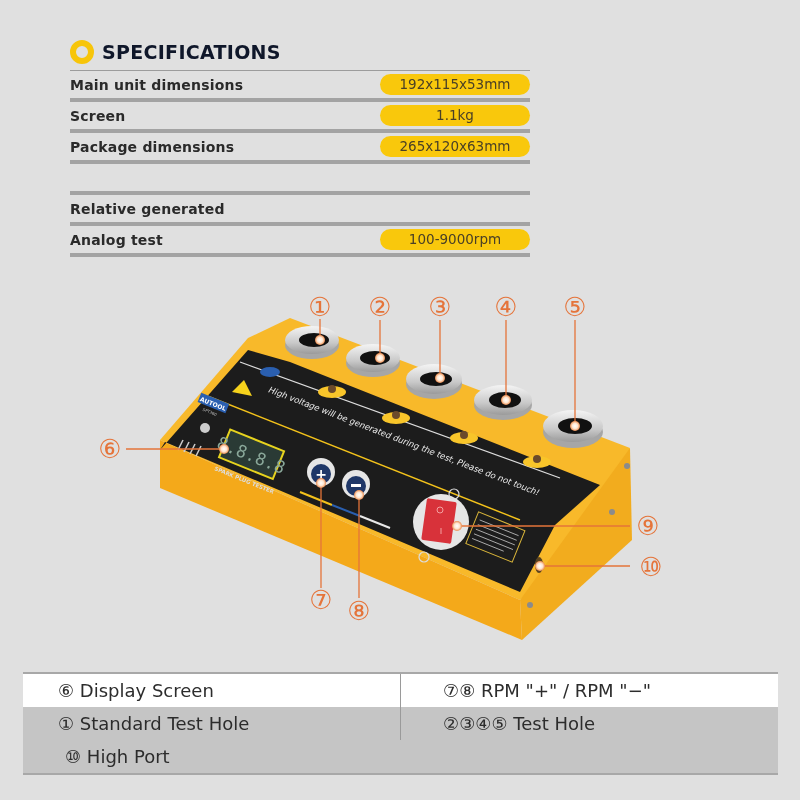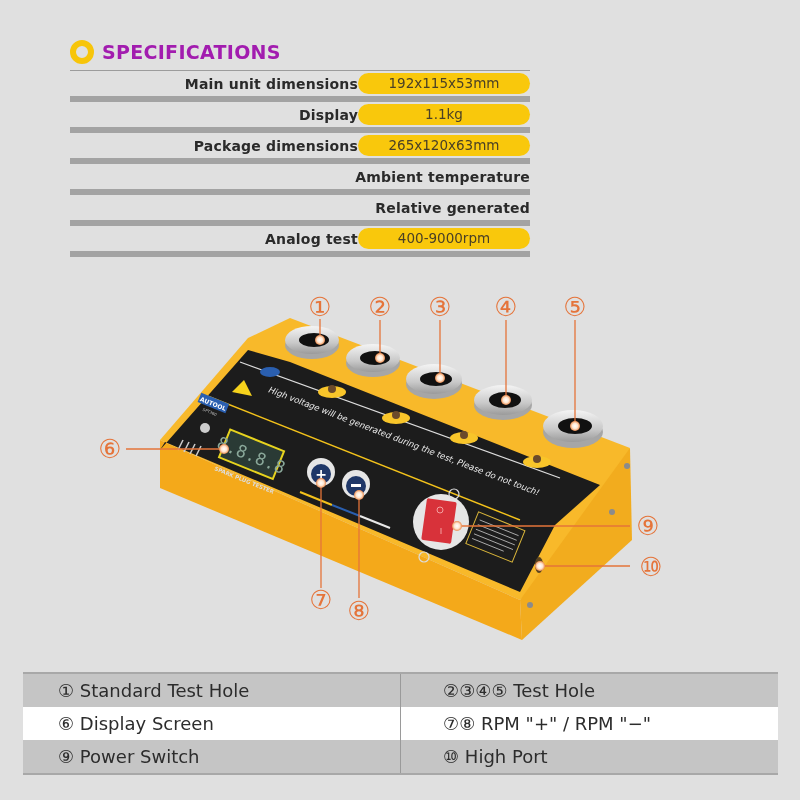--- a/index.html
+++ b/index.html
@@ -2,25 +2,25 @@
 <html><head>
 <meta charset="utf-8">
 <style>
   * { margin:0; padding:0; box-sizing:border-box; }
   html, body { width:800px; height:800px; overflow:hidden; }
   body { background:#e0e0e0; font-family:"DejaVu Sans", sans-serif; position:relative; color:#2c2c2c; }
 
   
   .spec-header { position:absolute; left:70px; top:40px; display:flex; align-items:center; gap:8px; }
   .spec-ring { width:24px; height:24px; border-radius:50%; border:6px solid #f7c50a; background:transparent; }
-  .spec-title { font-size:19px; font-weight:bold; letter-spacing:0.3px; color:#a21caf; }
+  .spec-title { font-size:19px; font-weight:bold; letter-spacing:0.3px; color:#0f172a; }
   .spec-table { position:absolute; left:70px; top:70px; width:460px; border-top:1px solid #9c9c9c; }
-  .spec-row { display:flex; align-items:center; justify-content:flex-end; height:31px; border-bottom:6px solid #a3a3a3; }
+  .spec-row { display:flex; align-items:center; justify-content:space-between; height:31px; border-bottom:4px solid #a3a3a3; }
   .spec-label { font-size:14px; font-weight:bold; color:#2a2a2a; letter-spacing:0.2px; }
-  .spec-value { width:172px; height:21px; border-radius:11px; background:#f9c80c; text-align:center; font-size:13.5px; line-height:21px; color:#4a4026; }
+  .spec-value { width:150px; height:21px; border-radius:11px; background:#f9c80c; text-align:center; font-size:13.5px; line-height:21px; color:#4a4026; }
 
   
   .device { position:absolute; left:0; top:0; width:800px; height:660px; }
   .callout-num { font-family:"DejaVu Sans", sans-serif; }
 
   
   .legend { position:absolute; left:23px; top:672px; width:755px; border-top:2px solid #a8a8a8; border-bottom:2px solid #a8a8a8; }
   .legend-row { display:flex; height:33px; }
   .legend-row.grey { background:#c5c5c5; }
   .legend-row.white { background:#ffffff; }
@@ -35,36 +35,35 @@
   <div class="spec-ring"></div>
   <div class="spec-title">SPECIFICATIONS</div>
 </div>
 
 <div class="spec-table">
   <div class="spec-row">
     <span class="spec-label">Main unit dimensions</span>
     <span class="spec-value">192x115x53mm</span>
   </div>
   <div class="spec-row">
-    <span class="spec-label">Display</span>
+    <span class="spec-label">Screen</span>
     <span class="spec-value">1.1kg</span>
   </div>
   <div class="spec-row">
     <span class="spec-label">Package dimensions</span>
     <span class="spec-value">265x120x63mm</span>
   </div>
   <div class="spec-row">
-    <span class="spec-label">Ambient temperature</span>
   </div>
   <div class="spec-row">
     <span class="spec-label">Relative generated</span>
   </div>
   <div class="spec-row">
     <span class="spec-label">Analog test</span>
-    <span class="spec-value">400-9000rpm</span>
+    <span class="spec-value">100-9000rpm</span>
   </div>
 </div>
 
 <svg class="device" viewBox="0 0 800 660" xmlns="http://www.w3.org/2000/svg">
   <defs>
     <linearGradient id="ringGrad" x1="0" y1="0" x2="0" y2="1">
       <stop offset="0" stop-color="#f4f4f4"></stop>
       <stop offset="0.6" stop-color="#c9c9c9"></stop>
       <stop offset="1" stop-color="#9a9a9a"></stop>
     </linearGradient>
@@ -229,25 +228,24 @@
     <text x="575" y="316">⑤</text>
     <text x="110" y="458">⑥</text>
     <text x="321" y="609">⑦</text>
     <text x="359" y="620">⑧</text>
     <text x="648" y="535">⑨</text>
     <text x="651" y="576">⑩</text>
   </g>
 </svg>
 
 <div class="legend">
+  <div class="legend-row white">
+    <div class="legend-cell left">⑥ Display Screen</div>
+    <div class="legend-cell right">⑦⑧ RPM "+" / RPM "−"</div>
+  </div>
   <div class="legend-row grey">
     <div class="legend-cell left">① Standard Test Hole</div>
     <div class="legend-cell right">②③④⑤ Test Hole</div>
   </div>
-  <div class="legend-row white">
-    <div class="legend-cell left">⑥ Display Screen</div>
-    <div class="legend-cell right">⑦⑧ RPM "+" / RPM "−"</div>
-  </div>
   <div class="legend-row grey">
-    <div class="legend-cell left">⑨ Power Switch</div>
     <div class="legend-cell right">⑩ High Port</div>
   </div>
 </div>
 
 </body></html>

